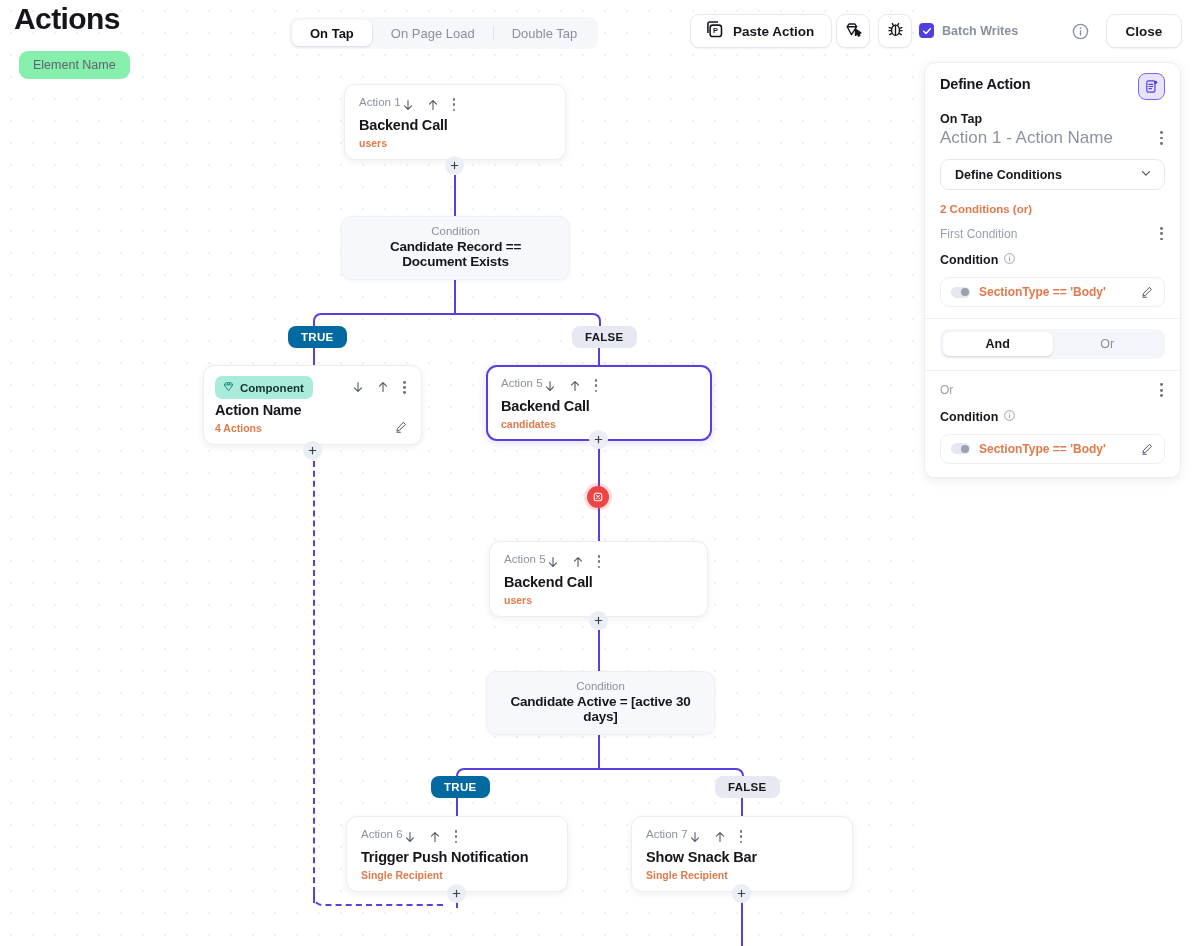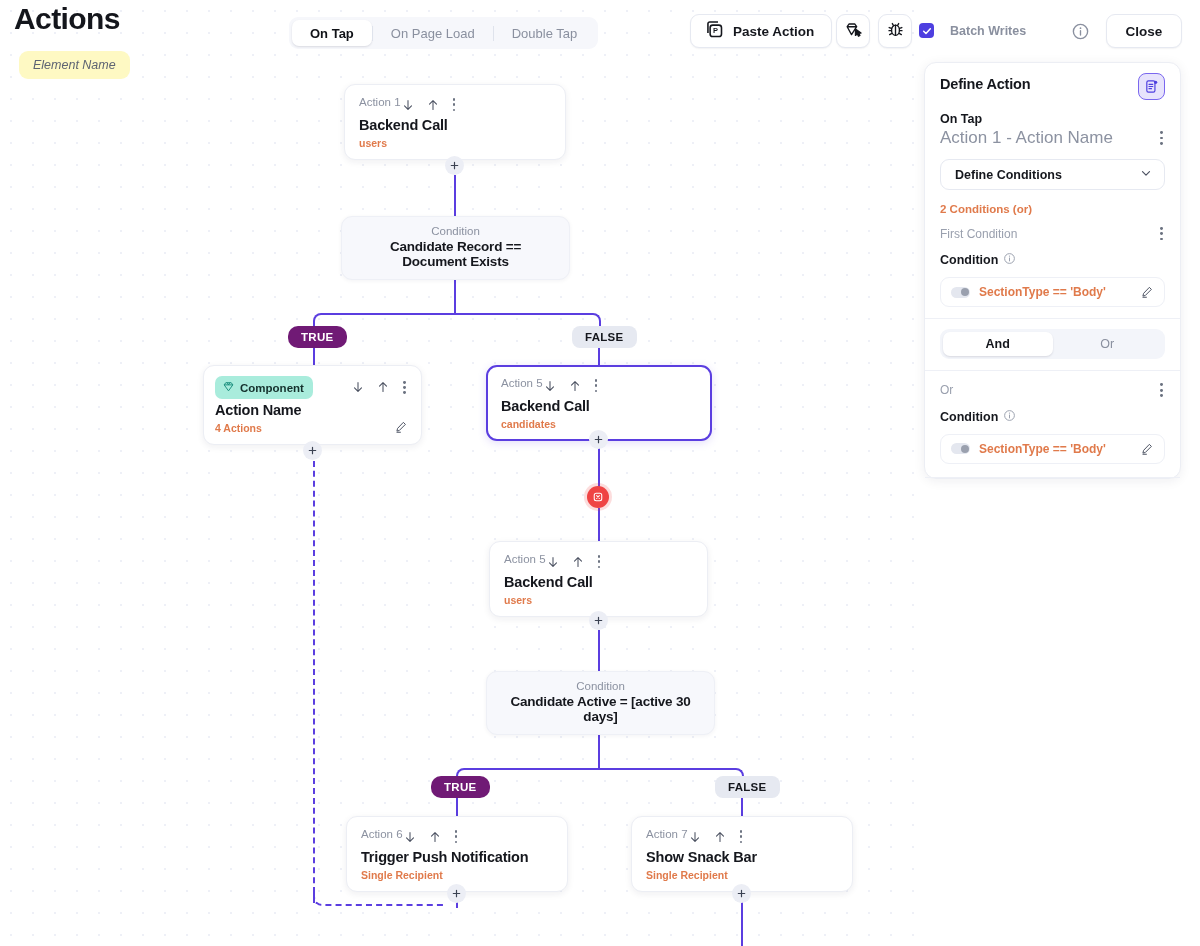--- a/index.html
+++ b/index.html
@@ -20,22 +20,22 @@
   }
 
   
   #topbar { position: absolute; left: 0; top: 0; width: 1200px; height: 48px; z-index: 40; }
   #page-title {
     position: absolute; left: 14px; top: 2px;
     font-size: 30px; font-weight: 700; letter-spacing: -0.6px; color: #14161c;
   }
   #element-chip {
     position: absolute; left: 19px; top: 51px;
-    background: #fef9c3; border-radius: 9px;
-    padding: 7px 14px; font-size: 12.5px; color: #5e6473; font-weight: 500; font-style: italic;
+    background: #86efac; border-radius: 9px;
+    padding: 7px 14px; font-size: 12.5px; color: #5e6473; font-weight: 500;
   }
 
   
   #tabs {
     position: absolute; left: 289px; top: 17px;
     display: flex; align-items: center;
     background: #f6f7fb; border-radius: 9px; padding: 3px; height: 32px;
   }
   .tab {
     font-size: 13px; color: #8a909f; padding: 0 18px; height: 26px;
@@ -52,21 +52,21 @@
     display: flex; align-items: center; gap: 8px; cursor: pointer;
     box-shadow: 0 1px 1.5px rgba(16,20,40,.05);
   }
   #paste-action { left: 690px; padding: 0 17px 0 13px; }
   #paste-action .lbl { font-size: 13.5px; font-weight: 700; color: #15171d; }
   #gem-btn  { left: 836px; width: 34px; justify-content: center; }
   #bug-btn  { left: 878px; width: 34px; justify-content: center; }
   #close-btn { left: 1106px; width: 76px; justify-content: center; }
   #close-btn .lbl { font-size: 13.5px; font-weight: 700; color: #15171d; }
 
-  #batch-writes { position: absolute; left: 919px; top: 23px; display: flex; align-items: center; gap: 16px; cursor: pointer; }
+  #batch-writes { position: absolute; left: 919px; top: 23px; display: flex; align-items: center; gap: 8px; cursor: pointer; }
   #batch-box {
     width: 15px; height: 15px; border-radius: 4px; background: #4e3fe0;
     display: flex; align-items: center; justify-content: center;
   }
   #batch-writes .lbl { font-size: 12.5px; color: #8a909f; font-weight: 600; }
   #info-btn { position: absolute; left: 1071px; top: 22px; cursor: pointer; }
 
   
   .vline { position: absolute; width: 2.4px; background: #5b3ee0; }
   .branch { position: absolute; border: 2.4px solid #5b3ee0; border-bottom: none; border-radius: 8px 8px 0 0; }
@@ -89,21 +89,21 @@
     position: absolute; width: 22px; height: 22px; border-radius: 50%;
     background: #ef4444; display: flex; align-items: center; justify-content: center;
     cursor: pointer; z-index: 6; box-shadow: 0 0 0 3px rgba(239,68,68,.18);
   }
 
   
   .pill {
     position: absolute; border-radius: 8px; padding: 5px 13px;
     font-size: 11.5px; font-weight: 700; letter-spacing: .3px; z-index: 7; cursor: pointer;
   }
-  .pill.t { background: #701a75; color: #ffffff; border-radius: 10px; }
+  .pill.t { background: #0369a1; color: #ffffff; }
   .pill.f { background: #e6e9f1; color: #15171d; }
 
   
   .card {
     position: absolute; background: #ffffff; border: 1px solid #eceef4;
     border-radius: 11px; box-shadow: 0 2px 7px rgba(22,26,56,.07);
     padding: 11px 14px 10px 14px; cursor: pointer; z-index: 5;
   }
   .card.sel {
     border: 2px solid #5b3ee0; padding: 10px 13px 9px 13px;

